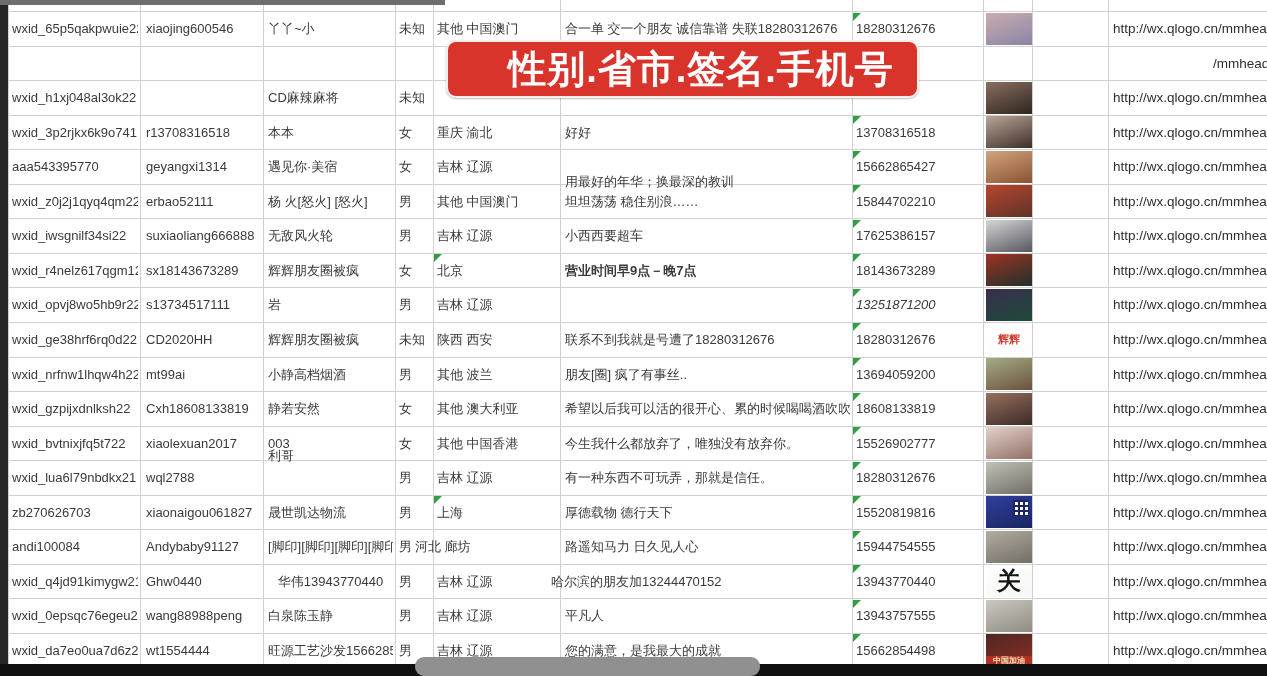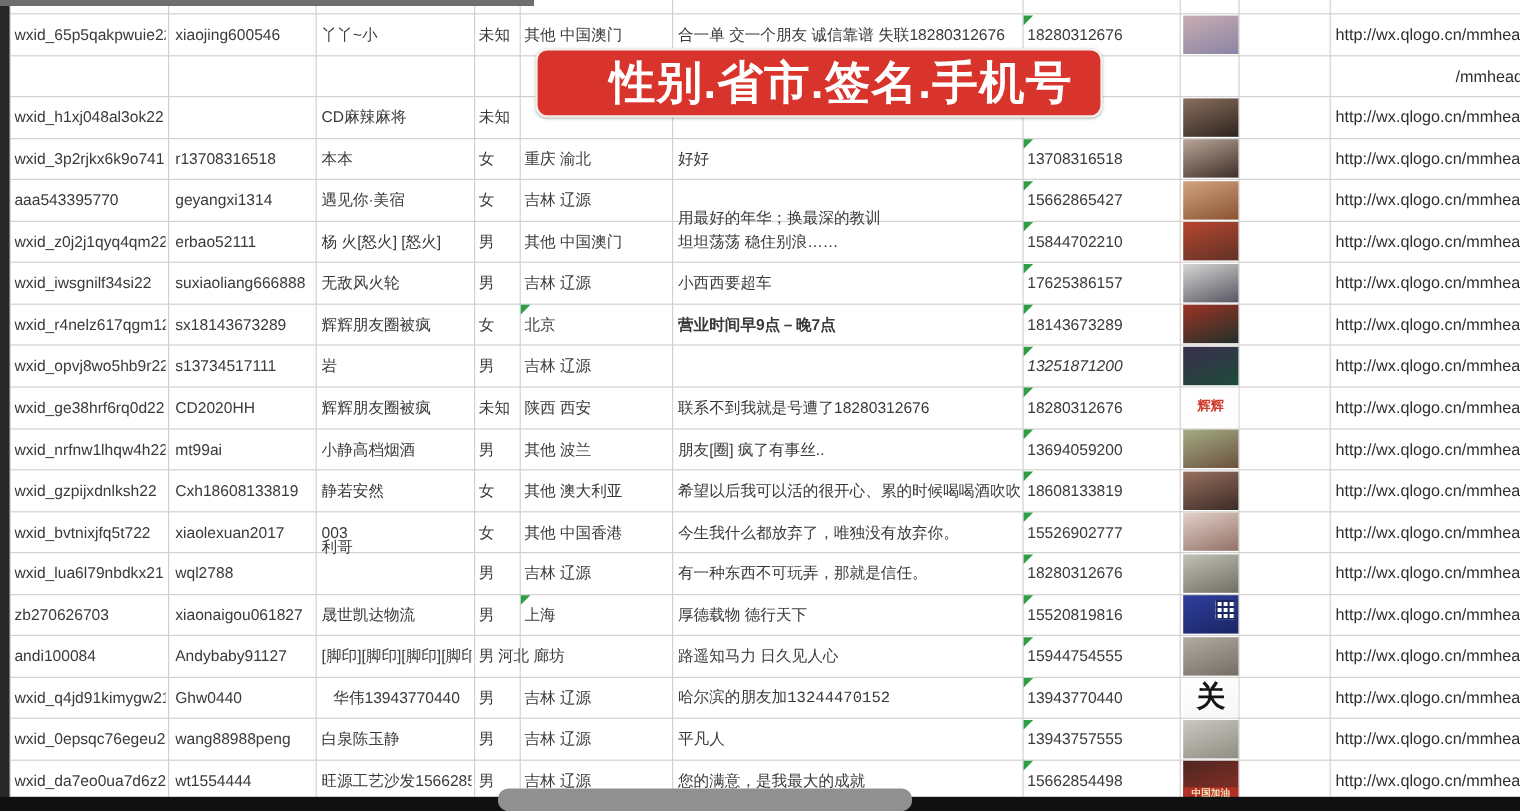--- a/index.html
+++ b/index.html
@@ -220,21 +220,21 @@
       <div class="cell" style="left: 565px; top: 537.25px; width: 285px;">路遥知马力 日久见人心</div>
       <div class="cell" style="left: 856px; top: 537.25px; width: 122px;">15944754555</div>
       <div class="cell url" style="left: 1113px; top: 537.25px; width: 154px;">http://wx.qlogo.cn/mmhead</div>
       <div class="flag" style="left: 853px; top: 530.75px;"></div>
       <div class="avatar" style="left: 986px; top: 530.75px; background: linear-gradient(160deg, rgb(178, 172, 161) 0%, rgb(115, 110, 100) 100%);"></div>
       <div class="cell" style="left: 12px; top: 571.8px; width: 126px;">wxid_q4jd91kimygw21</div>
       <div class="cell" style="left: 146px; top: 571.8px; width: 112px;">Ghw0440</div>
       <div class="cell" style="left: 268px; top: 571.8px; width: 125px; text-align: center;">华伟13943770440</div>
       <div class="cell" style="left: 399px; top: 571.8px; width: 33px;">男</div>
       <div class="cell" style="left: 437px; top: 571.8px; width: 120px;">吉林 辽源</div>
-      <div class="cell" style="left: 565px; top: 571.8px; width: 285px; font-family: Liberation Mono, monospace;">哈尔滨的朋友加13244470152</div>
+      <div class="cell" style="left: 551px; top: 571.8px; width: 285px;">哈尔滨的朋友加13244470152</div>
       <div class="cell" style="left: 856px; top: 571.8px; width: 122px;">13943770440</div>
       <div class="cell url" style="left: 1113px; top: 571.8px; width: 154px;">http://wx.qlogo.cn/mmhead</div>
       <div class="flag" style="left: 853px; top: 565.3px;"></div>
       <div class="avatar" style="left: 986px; top: 565.3px; background: linear-gradient(160deg, rgb(255, 255, 255) 0%, rgb(246, 246, 244) 100%);">
         <span class="av-text" style="color: rgb(20, 20, 20); font-size: 24px;">关</span>
       </div>
       <div class="cell" style="left: 12px; top: 606.35px; width: 126px;">wxid_0epsqc76egeu22</div>
       <div class="cell" style="left: 146px; top: 606.35px; width: 112px;">wang88988peng</div>
       <div class="cell" style="left: 268px; top: 606.35px; width: 125px;">白泉陈玉静</div>
       <div class="cell" style="left: 399px; top: 606.35px; width: 33px;">男</div>

